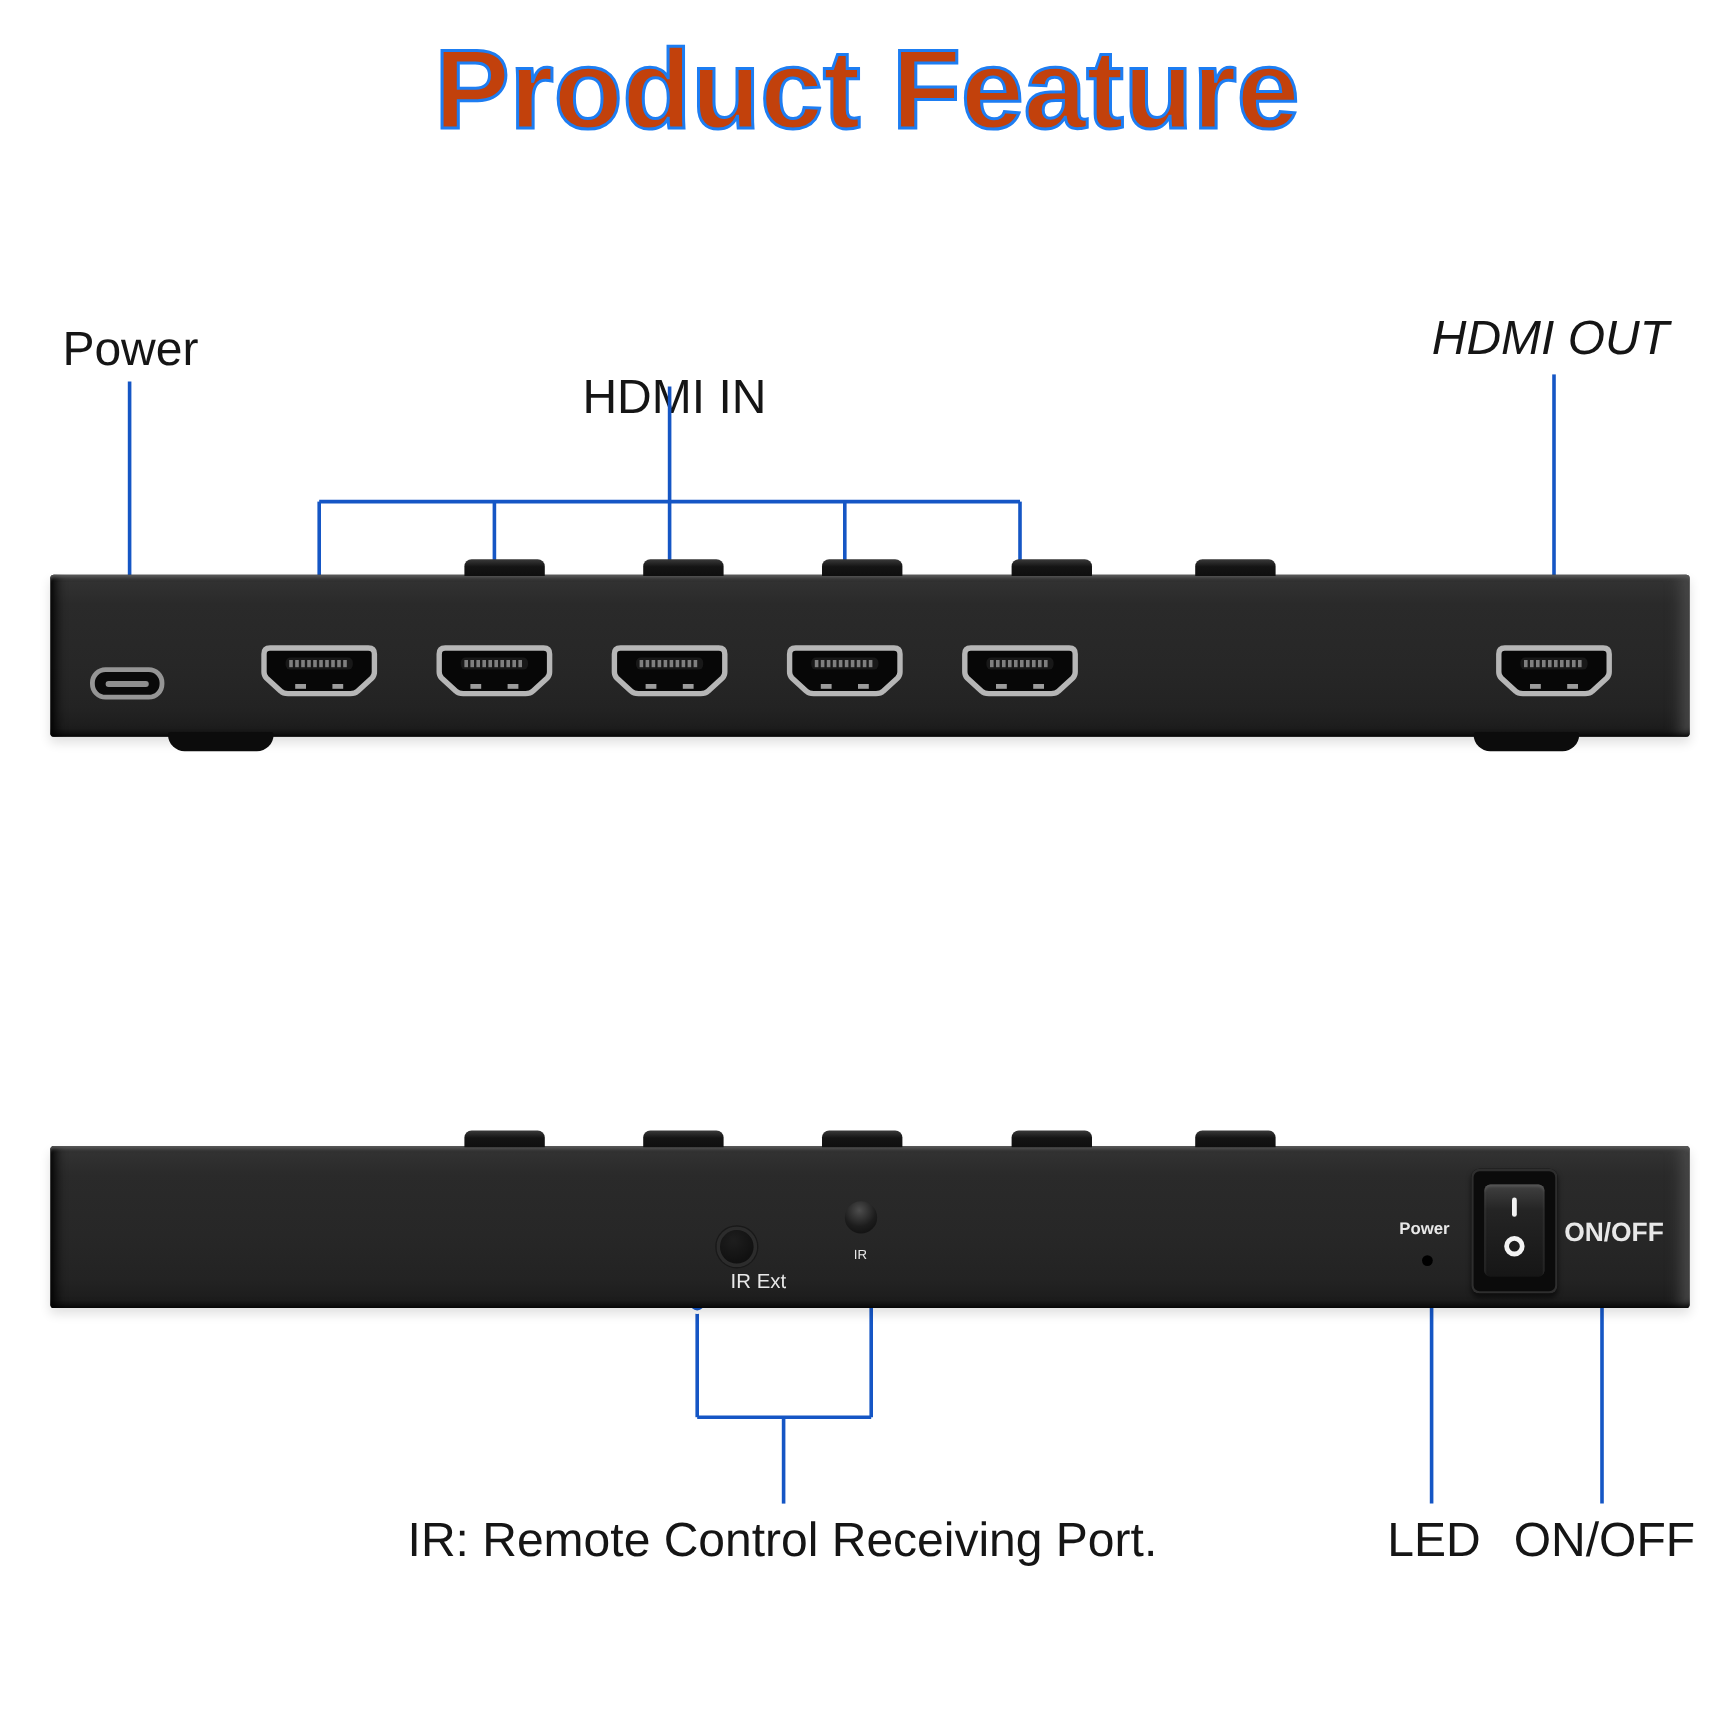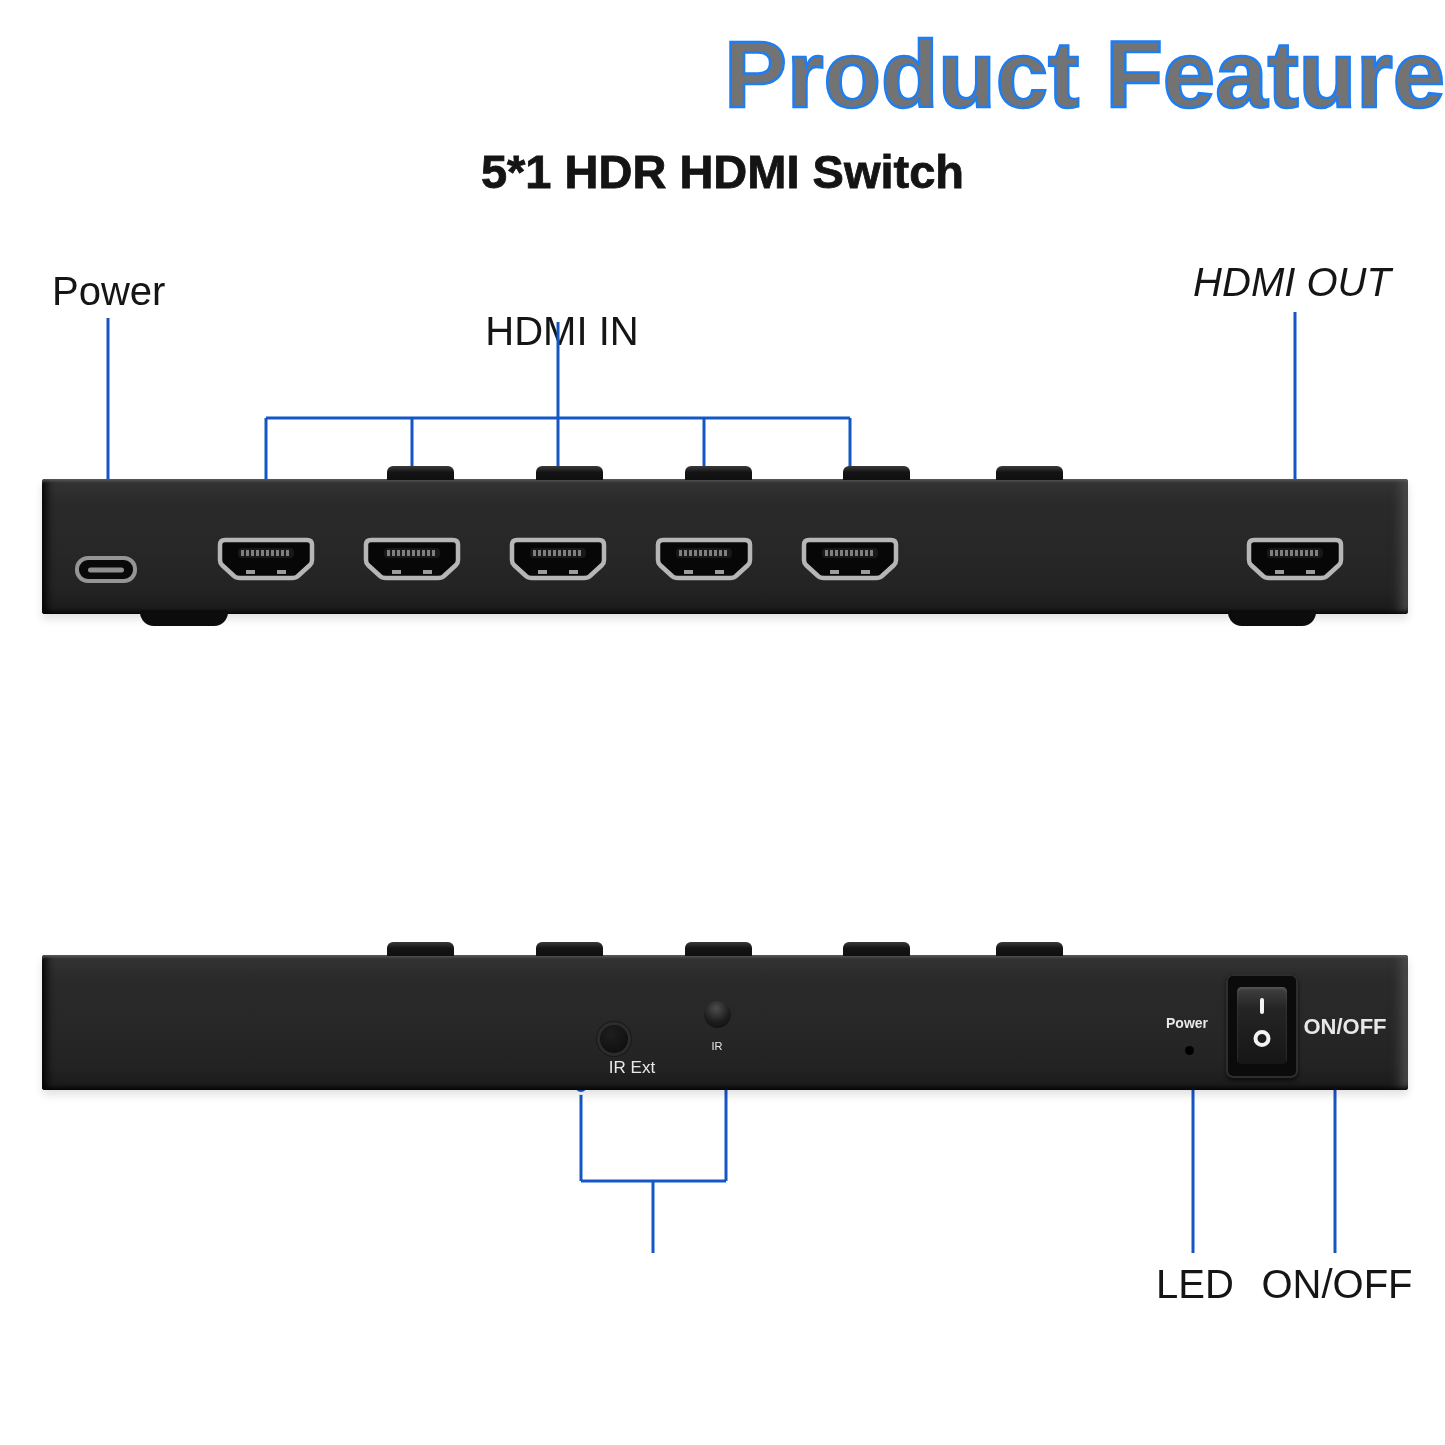--- a/index.html
+++ b/index.html
@@ -2,22 +2,22 @@
 <html><head>
 <meta charset="utf-8">
 <style>
   html,body{margin:0;padding:0;background:#ffffff;}
   .canvas{
     position:relative;width:1445px;height:1445px;background:#ffffff;overflow:hidden;
     font-family:"Liberation Sans", sans-serif;color:#161616;
   }
   
   .page-title{
-    position:absolute;top:28px;left:0;width:100%;text-align:right;
-    font-size:94px;line-height:1.0;font-weight:700;color:#737373;
+    position:absolute;top:28px;left:0;width:100%;text-align:center;
+    font-size:94px;line-height:1.0;font-weight:700;color:#c2410c;
     letter-spacing:0px;-webkit-text-stroke:2.5px #1d7df2;
   }
   .page-subtitle{
     position:absolute;top:148px;left:0;width:100%;text-align:center;
     font-size:47px;line-height:1.0;font-weight:700;color:#141414;
     -webkit-text-stroke:0.8px #141414;
   }
   
   .callout-label{
     position:absolute;font-size:40px;line-height:1.0;color:#151515;white-space:nowrap;
@@ -97,21 +97,20 @@
     position:absolute;left:50%;top:43px;transform:translateX(-50%);box-sizing:border-box;
     width:17px;height:17px;border:4px solid #f3f3f3;border-radius:50%;
   }
 </style>
 </head>
 <body>
 
 <div class="canvas">
 
   <div class="page-title">Product Feature</div>
-  <div class="page-subtitle">5*1 HDR HDMI Switch</div>
 
   <div class="callout-label lbl-power">Power</div>
   <div class="callout-label centered lbl-hdmi-in">HDMI IN</div>
   <div class="callout-label centered lbl-hdmi-out">HDMI OUT</div>
 
   <svg class="callouts" viewBox="0 0 1445 1445" fill="none" stroke="#1556c5" stroke-width="3">
 
     <path d="M108 318 V544"></path>
     <path d="M558 322 V522"></path>
     <path d="M266 418 H850"></path>
@@ -209,16 +208,17 @@
     <div class="led-hole"></div>
     <div class="rocker-switch">
       <div class="rocker">
         <div class="mark-on" title="I"></div>
         <div class="mark-off" title="O"></div>
       </div>
     </div>
     <div class="panel-text centered txt-onoff-dev">ON/OFF</div>
   </div>
 
+  <div class="callout-label centered lbl-ir-note">IR: Remote Control Receiving Port.</div>
   <div class="callout-label centered lbl-led">LED</div>
   <div class="callout-label centered lbl-onoff">ON/OFF</div>
 
 </div>
 
 </body></html>

